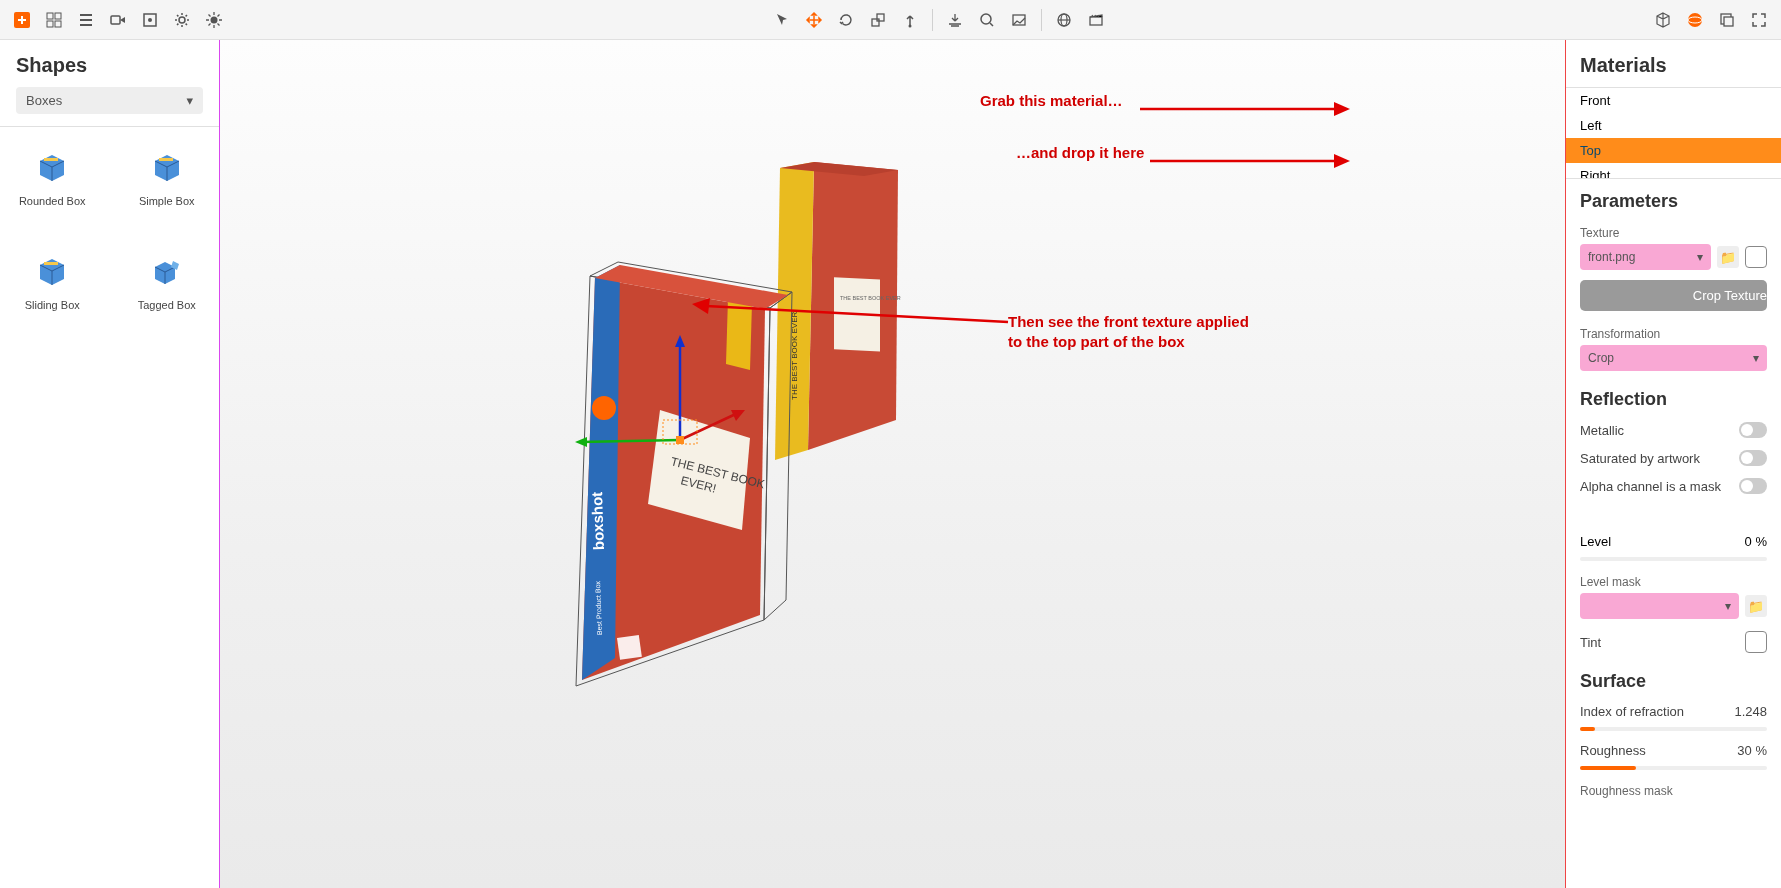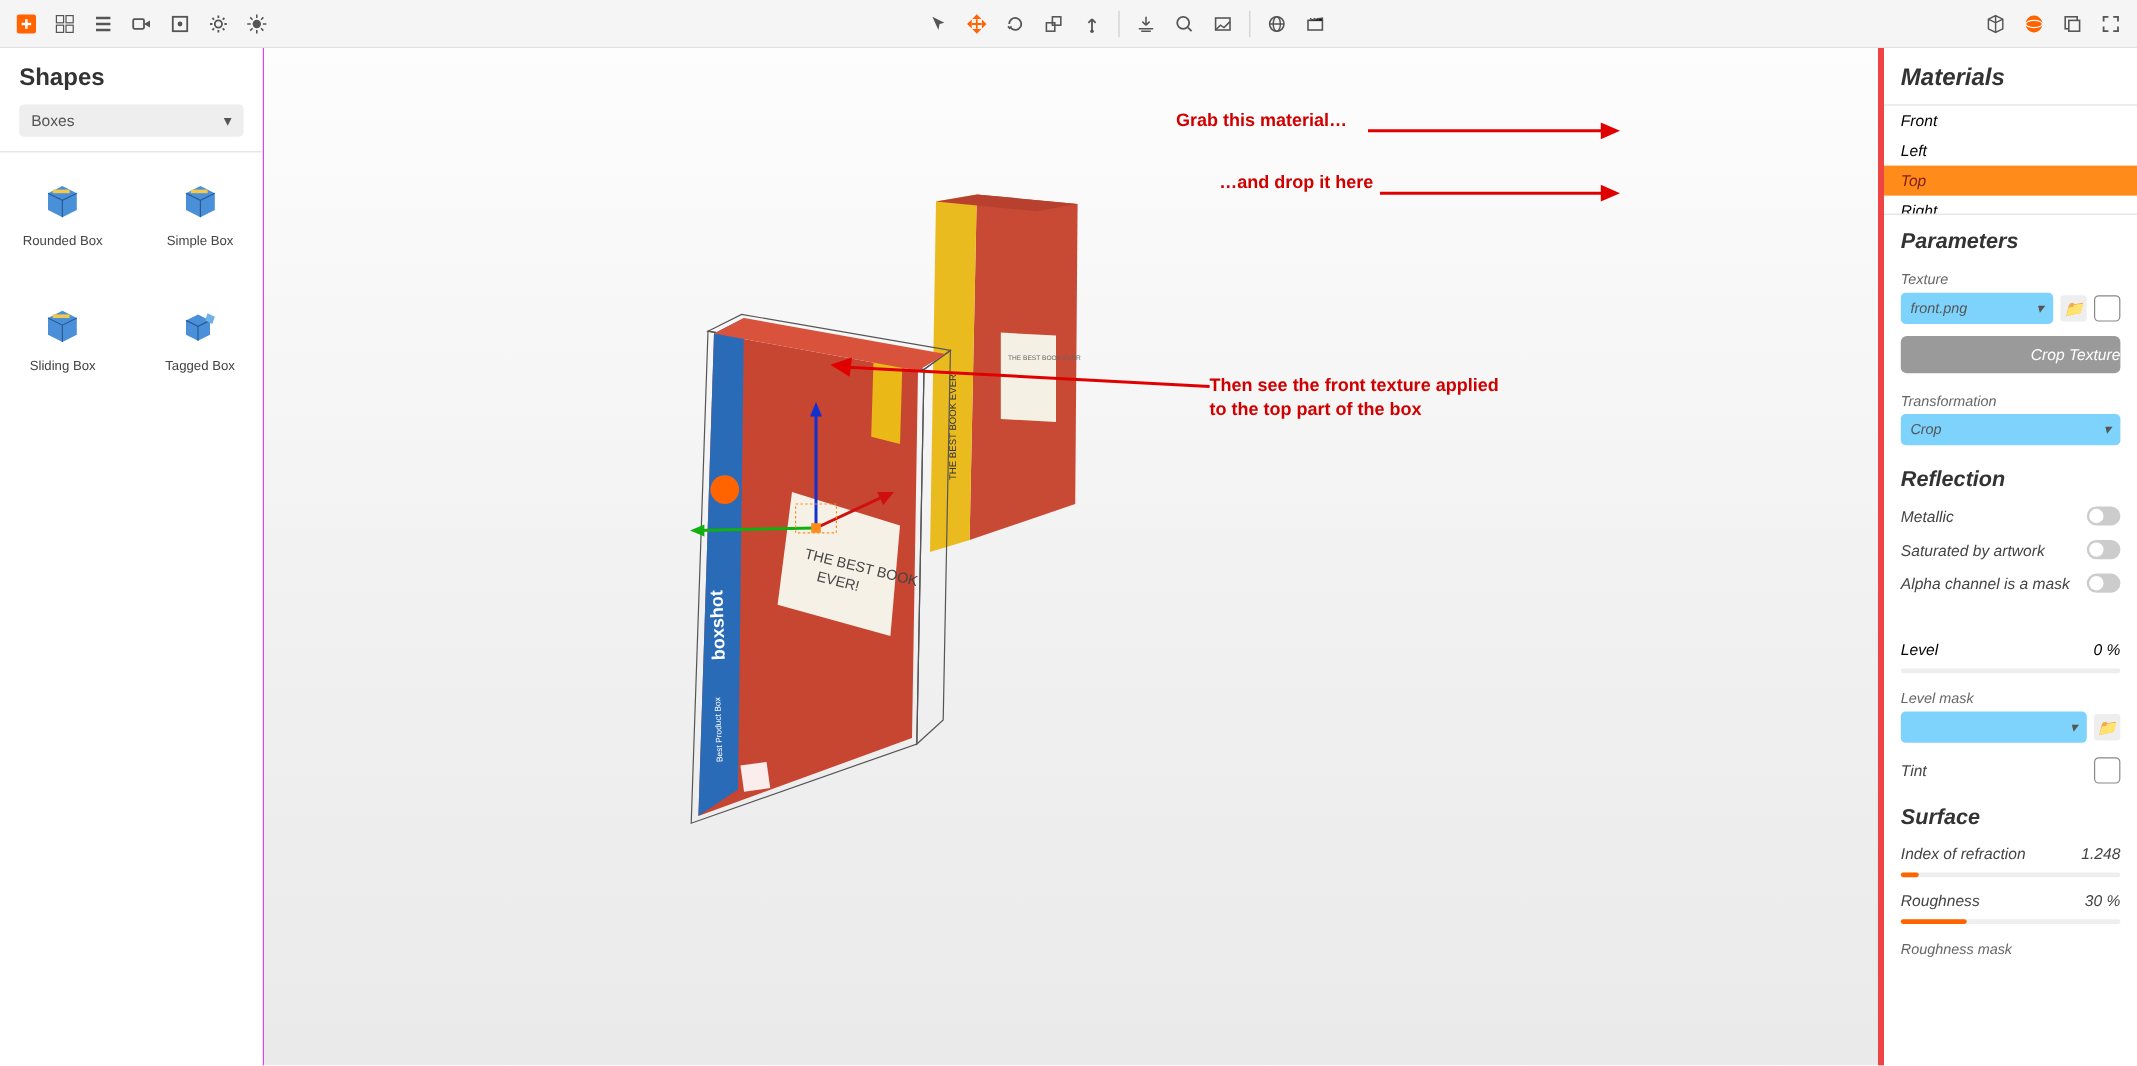--- a/index.html
+++ b/index.html
@@ -22,29 +22,29 @@
 .shapes-grid { display: grid; grid-template-columns: 1fr 1fr; gap: 26px; padding: 10px 8px; border-top: 1px solid #e0e0e0; }
 .shape-item { display: flex; flex-direction: column; align-items: center; gap: 6px; padding: 8px 4px; cursor: pointer; }
 .shape-thumb { width: 44px; height: 44px; display: flex; align-items: center; justify-content: center; }
 .shape-label { font-size: 11px; color: #444; text-align: center; }
 
 
 .viewport { flex: 1; background: linear-gradient(180deg, #fdfdfd 0%, #f0f0f0 60%, #eaeaea 100%); position: relative; overflow: hidden; }
 .scene { position: absolute; inset: 0; }
 
 
-.right-panel { width: 216px; border-left: 5px solid #ef4444; background: #fff; overflow-y: auto; padding-bottom: 20px; font-style: italic; }
+.right-panel { width: 216px; border-left: 1px solid #ef4444; background: #fff; overflow-y: auto; padding-bottom: 20px; }
 .rp-header { font-size: 20px; font-weight: 600; padding: 14px 14px 10px; color: #333; }
 .rp-subheader { font-size: 18px; font-weight: 600; padding: 12px 14px 6px; color: #333; }
 .mat-list { border-top: 1px solid #e0e0e0; border-bottom: 1px solid #e0e0e0; overflow: hidden; max-height: 92px; }
 .mat-item { padding: 5px 14px; font-size: 13px; cursor: pointer; }
-.mat-item.selected { background: #ff8c1a; color: #7f1d1d; }
+.mat-item.selected { background: #ff8c1a; color: #0c4a6e; }
 .param-label { font-size: 12px; color: #666; padding: 8px 14px 4px; }
 .param-row { display: flex; align-items: center; gap: 6px; padding: 0 14px 6px; }
-.param-select { flex: 1; background: #7dd3fc; border: none; border-radius: 4px; padding: 6px 8px; font-size: 12px; color: #555; display: flex; justify-content: space-between; align-items: center; cursor: pointer; }
+.param-select { flex: 1; background: #f9a8d4; border: none; border-radius: 4px; padding: 6px 8px; font-size: 12px; color: #555; display: flex; justify-content: space-between; align-items: center; cursor: pointer; }
 .mini-btn { width: 22px; height: 22px; background: #eee; border-radius: 3px; display: flex; align-items: center; justify-content: center; cursor: pointer; color: #666; font-size: 13px; }
 .color-swatch { width: 22px; height: 22px; border: 1.5px solid #888; border-radius: 4px; background: #fff; cursor: pointer; }
 .btn-full { margin: 4px 14px 8px; background: #9a9a9a; color: #fff; border: none; border-radius: 5px; padding: 8px 0; font-size: 13px; cursor: pointer; text-align: right; }
 .prop-row { display: flex; align-items: center; justify-content: space-between; padding: 6px 14px; font-size: 13px; color: #444; }
 .toggle { width: 28px; height: 16px; background: #ccc; border-radius: 8px; position: relative; cursor: pointer; }
 .toggle::after { content: ""; position: absolute; width: 12px; height: 12px; background: #fff; border-radius: 50%; top: 2px; left: 2px; }
 .prop-row.disabled { color: #000000; margin-top: 28px; }
 .slider-row { padding: 2px 14px 6px; }
 .slider-track { height: 4px; background: #eee; border-radius: 2px; position: relative; }
 .slider-fill { height: 100%; background: #ff6400; border-radius: 2px; }

